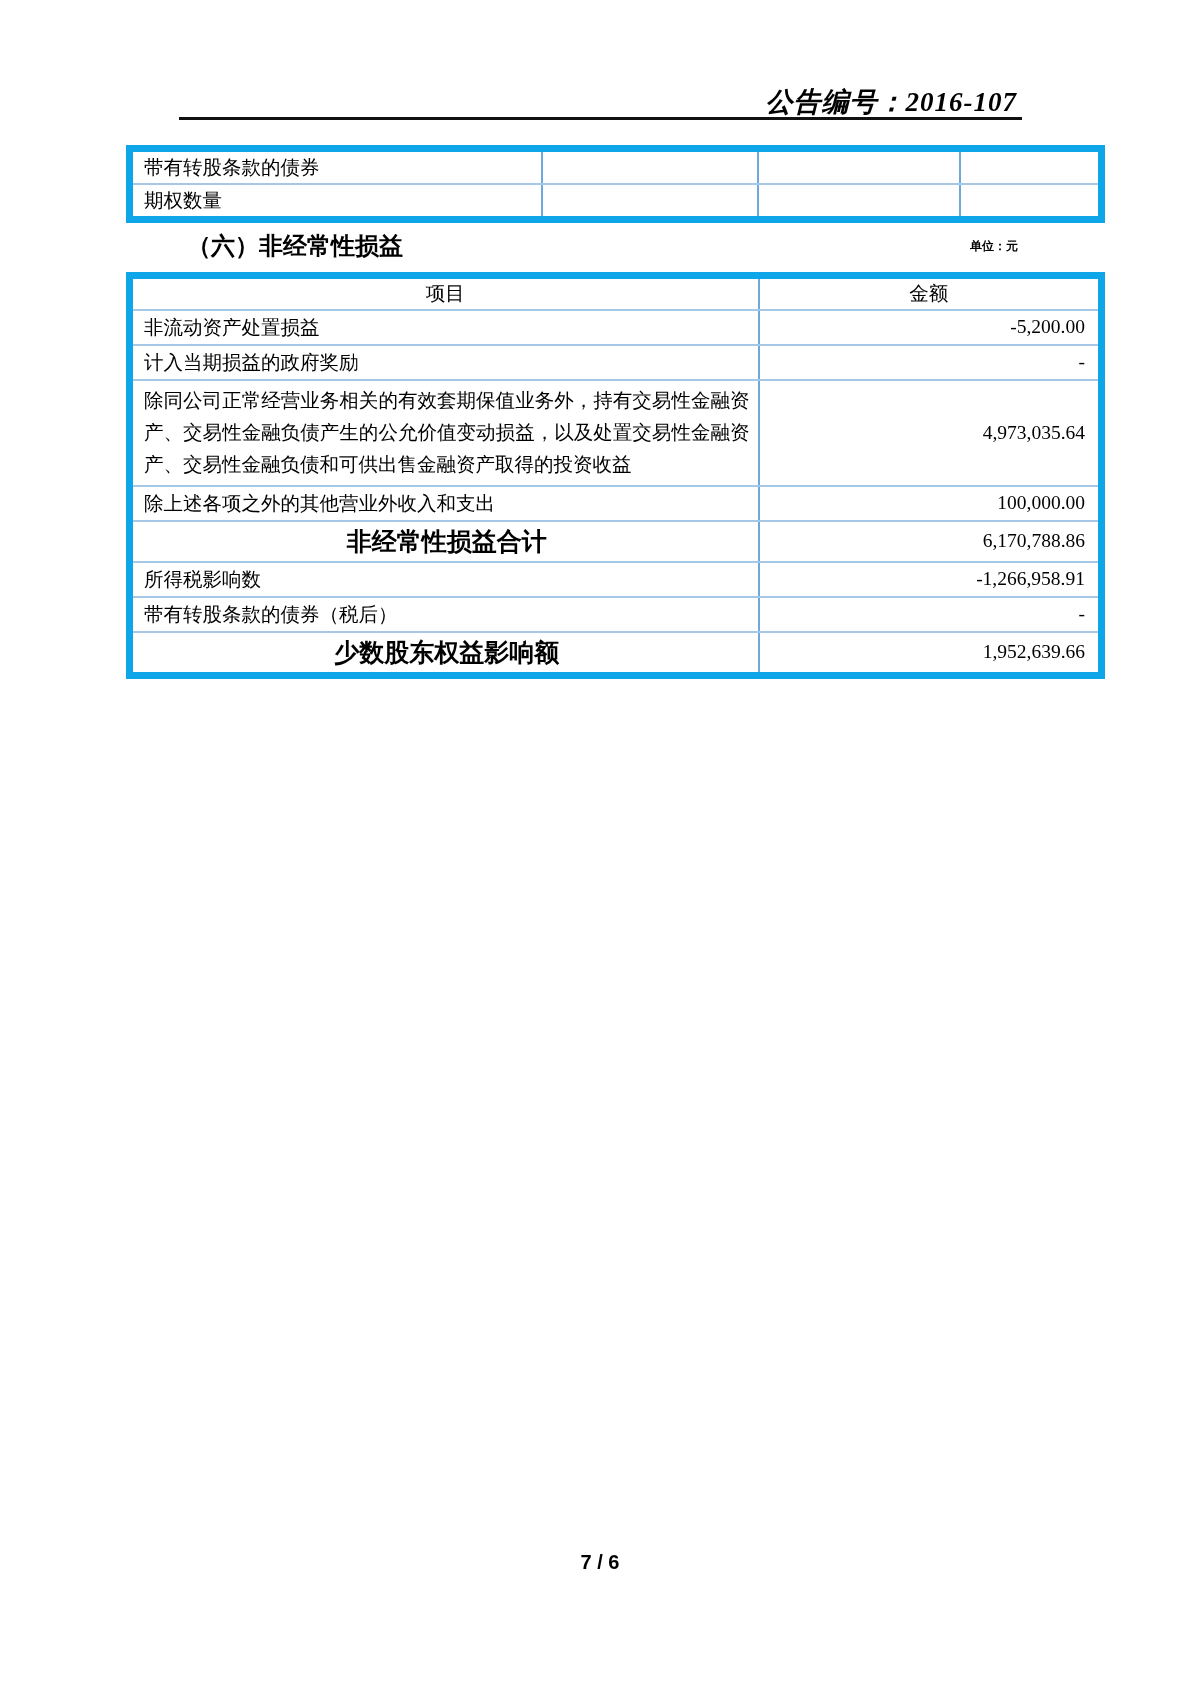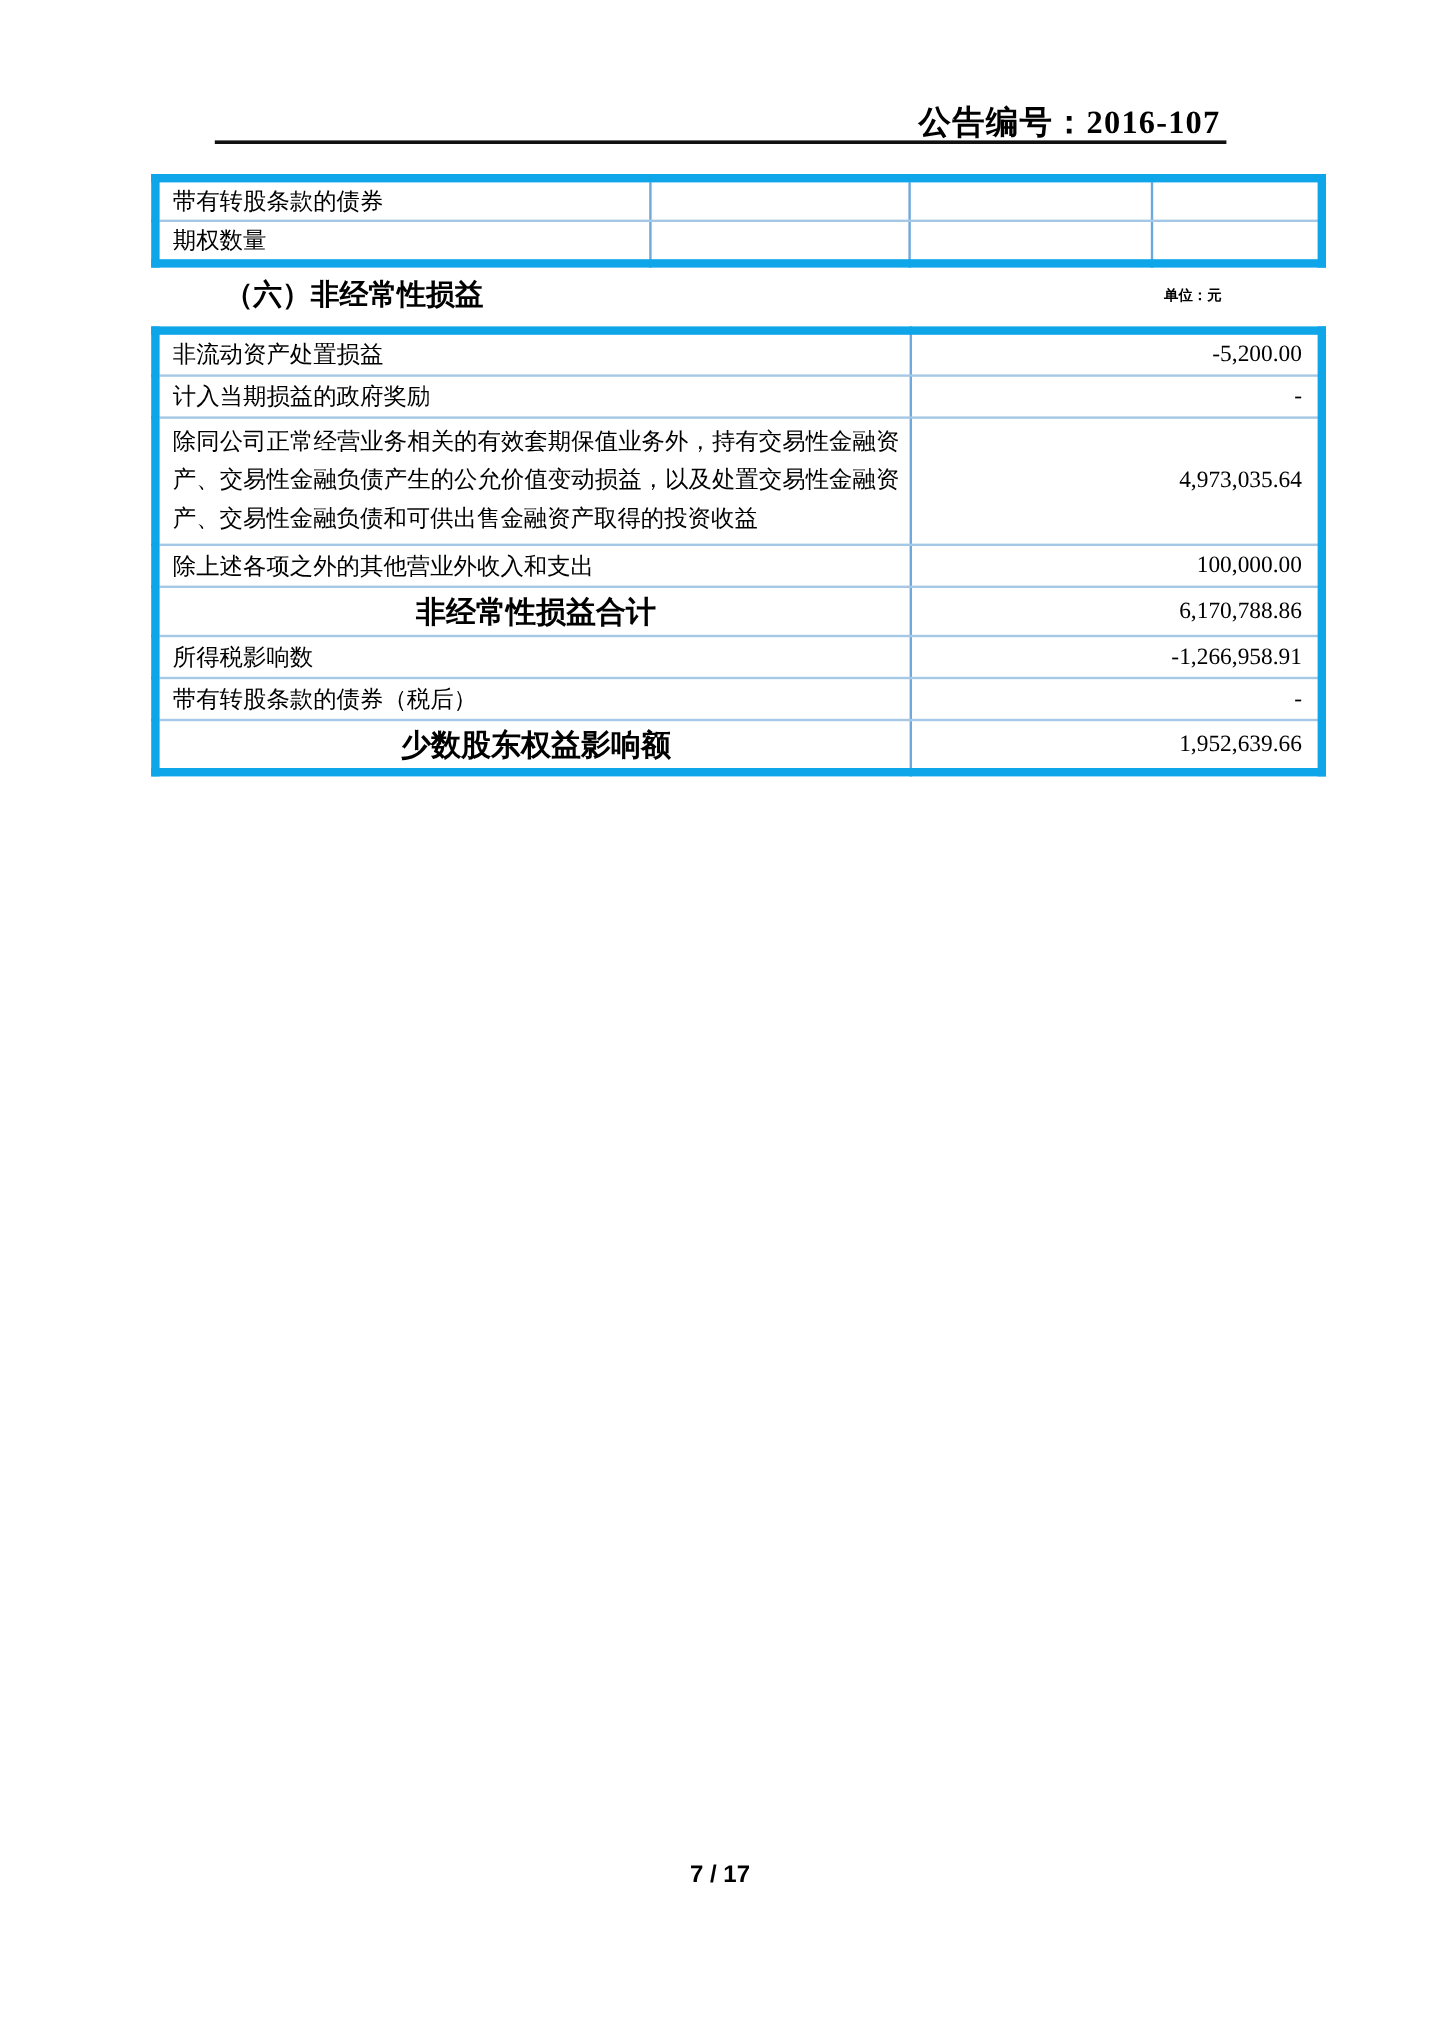--- a/index.html
+++ b/index.html
@@ -16,20 +16,21 @@
 
   
   .announcement-no {
     position: absolute;
     top: 84px;
     right: 183px;
     font-size: 27px;
     font-weight: 600;
     letter-spacing: 1px;
     white-space: nowrap;
+    font-style: italic;
   }
   .header-rule {
     position: absolute;
     top: 117px;
     left: 179px;
     width: 843px;
     height: 3px;
     background: #111111;
   }
 
@@ -146,20 +147,24 @@
 
   <div class="section-title">（六）非经常性损益</div>
   <div class="unit-label">单位：元</div>
 
   <table class="main-table">
     <colgroup>
       <col style="width:629px">
         <col style="width:343px">
     </colgroup>
     <tbody>
+      <tr class="head-row">
+        <td>项目</td>
+        <td>金额</td>
+      </tr>
       <tr class="data-row">
         <td class="item-cell">非流动资产处置损益</td>
         <td class="amount-cell">-5,200.00</td>
       </tr>
       <tr class="data-row">
         <td class="item-cell">计入当期损益的政府奖励</td>
         <td class="amount-cell">-</td>
       </tr>
       <tr>
         <td class="item-cell multiline">除同公司正常经营业务相关的有效套期保值业务外，持有交易性金融资产、交易性金融负债产生的公允价值变动损益，以及处置交易性金融资产、交易性金融负债和可供出售金融资产取得的投资收益</td>
@@ -181,15 +186,15 @@
         <td class="item-cell">带有转股条款的债券（税后）</td>
         <td class="amount-cell">-</td>
       </tr>
       <tr class="last-row">
         <td class="item-cell total">少数股东权益影响额</td>
         <td class="amount-cell">1,952,639.66</td>
       </tr>
     </tbody>
   </table>
 
-  <div class="page-number">7 / 17</div>
+  <div class="page-number">7 / 6</div>
 
 </div>
 
 </body></html>

